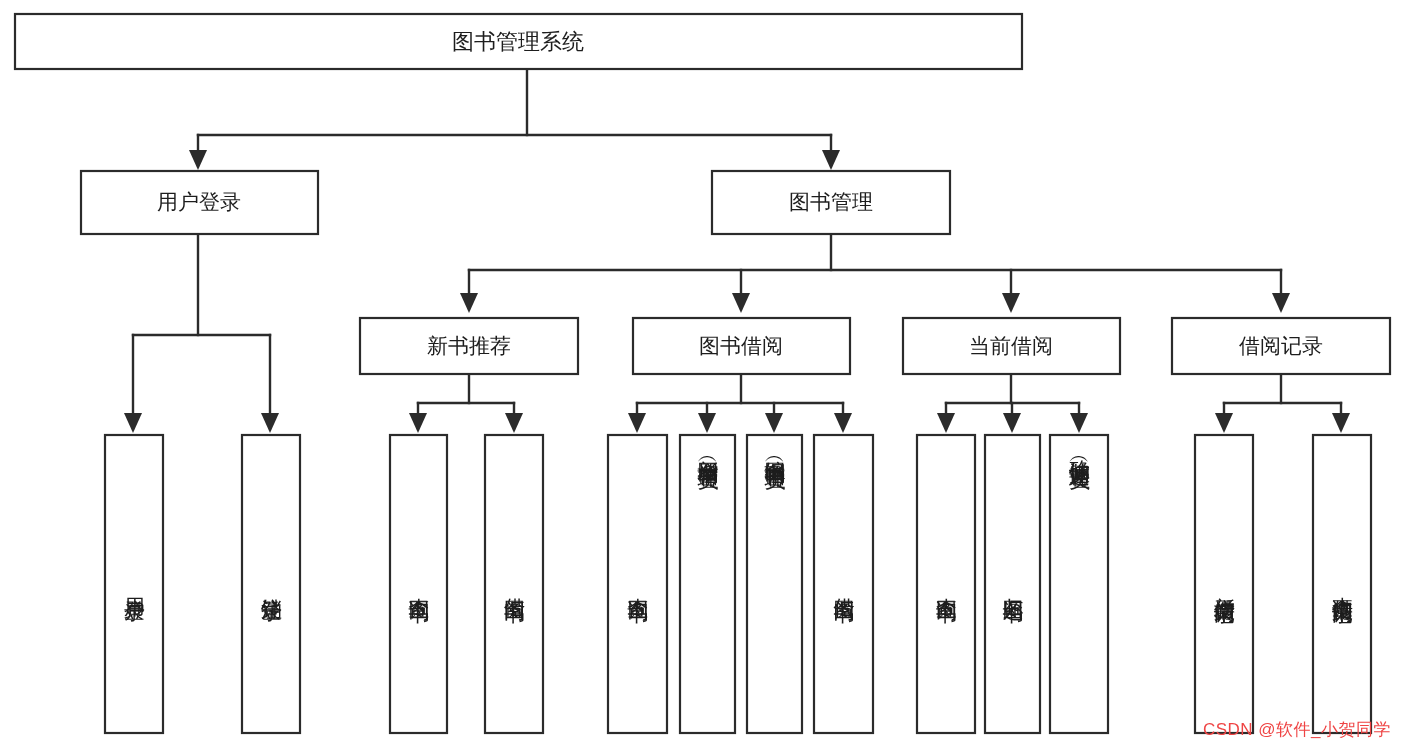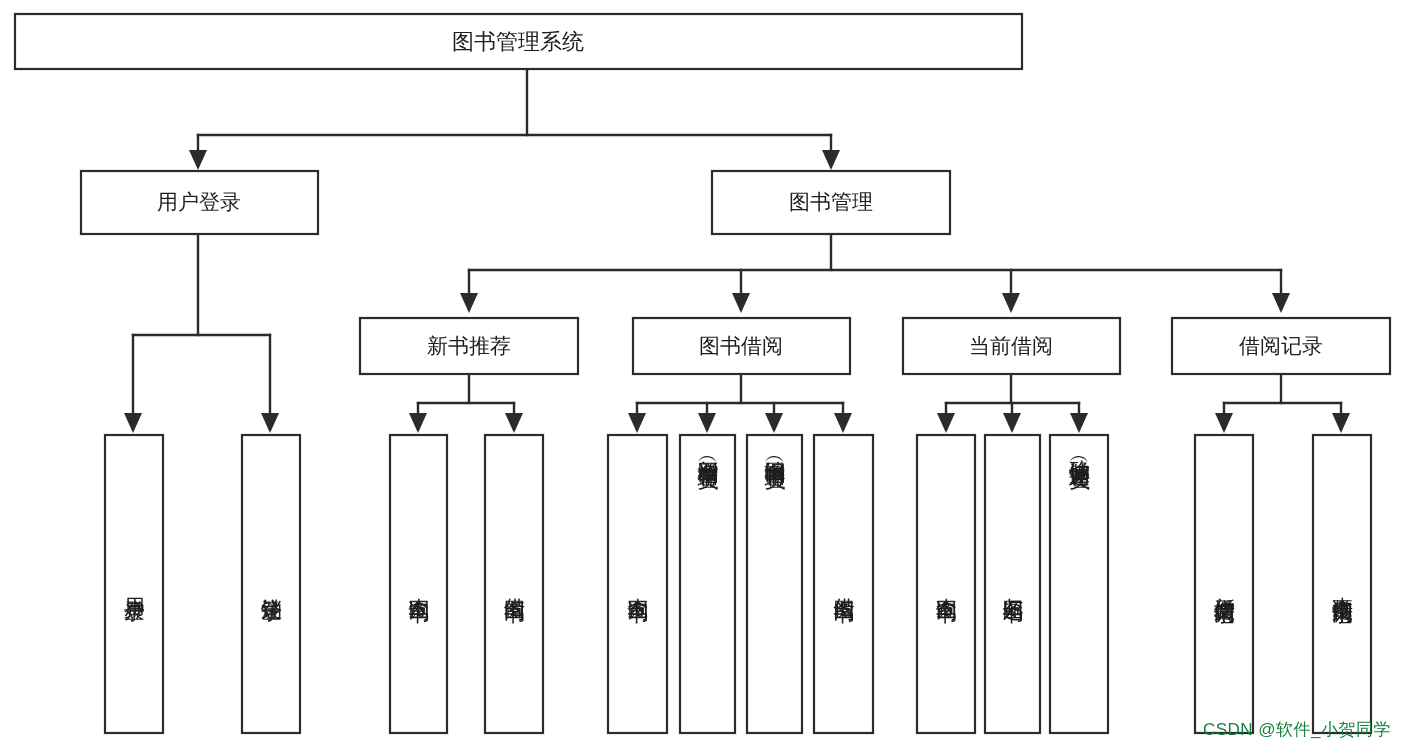--- a/index.html
+++ b/index.html
@@ -73,21 +73,21 @@
     color: #1d1d1d;
     letter-spacing: 1.5px;
     white-space: nowrap;
   }
   .watermark {
     position: absolute;
     right: 14px;
     bottom: 6px;
     font-family: "Liberation Sans", "DejaVu Sans", sans-serif;
     font-size: 17px;
-    color: #15803d;
+    color: #ef4444;
     letter-spacing: 0.5px;
     white-space: nowrap;
   }
 </style>
 </head>
 <body>
 
 <div id="diagram-root">
 
   <svg class="diagram-canvas" viewBox="0 0 1405 747">

